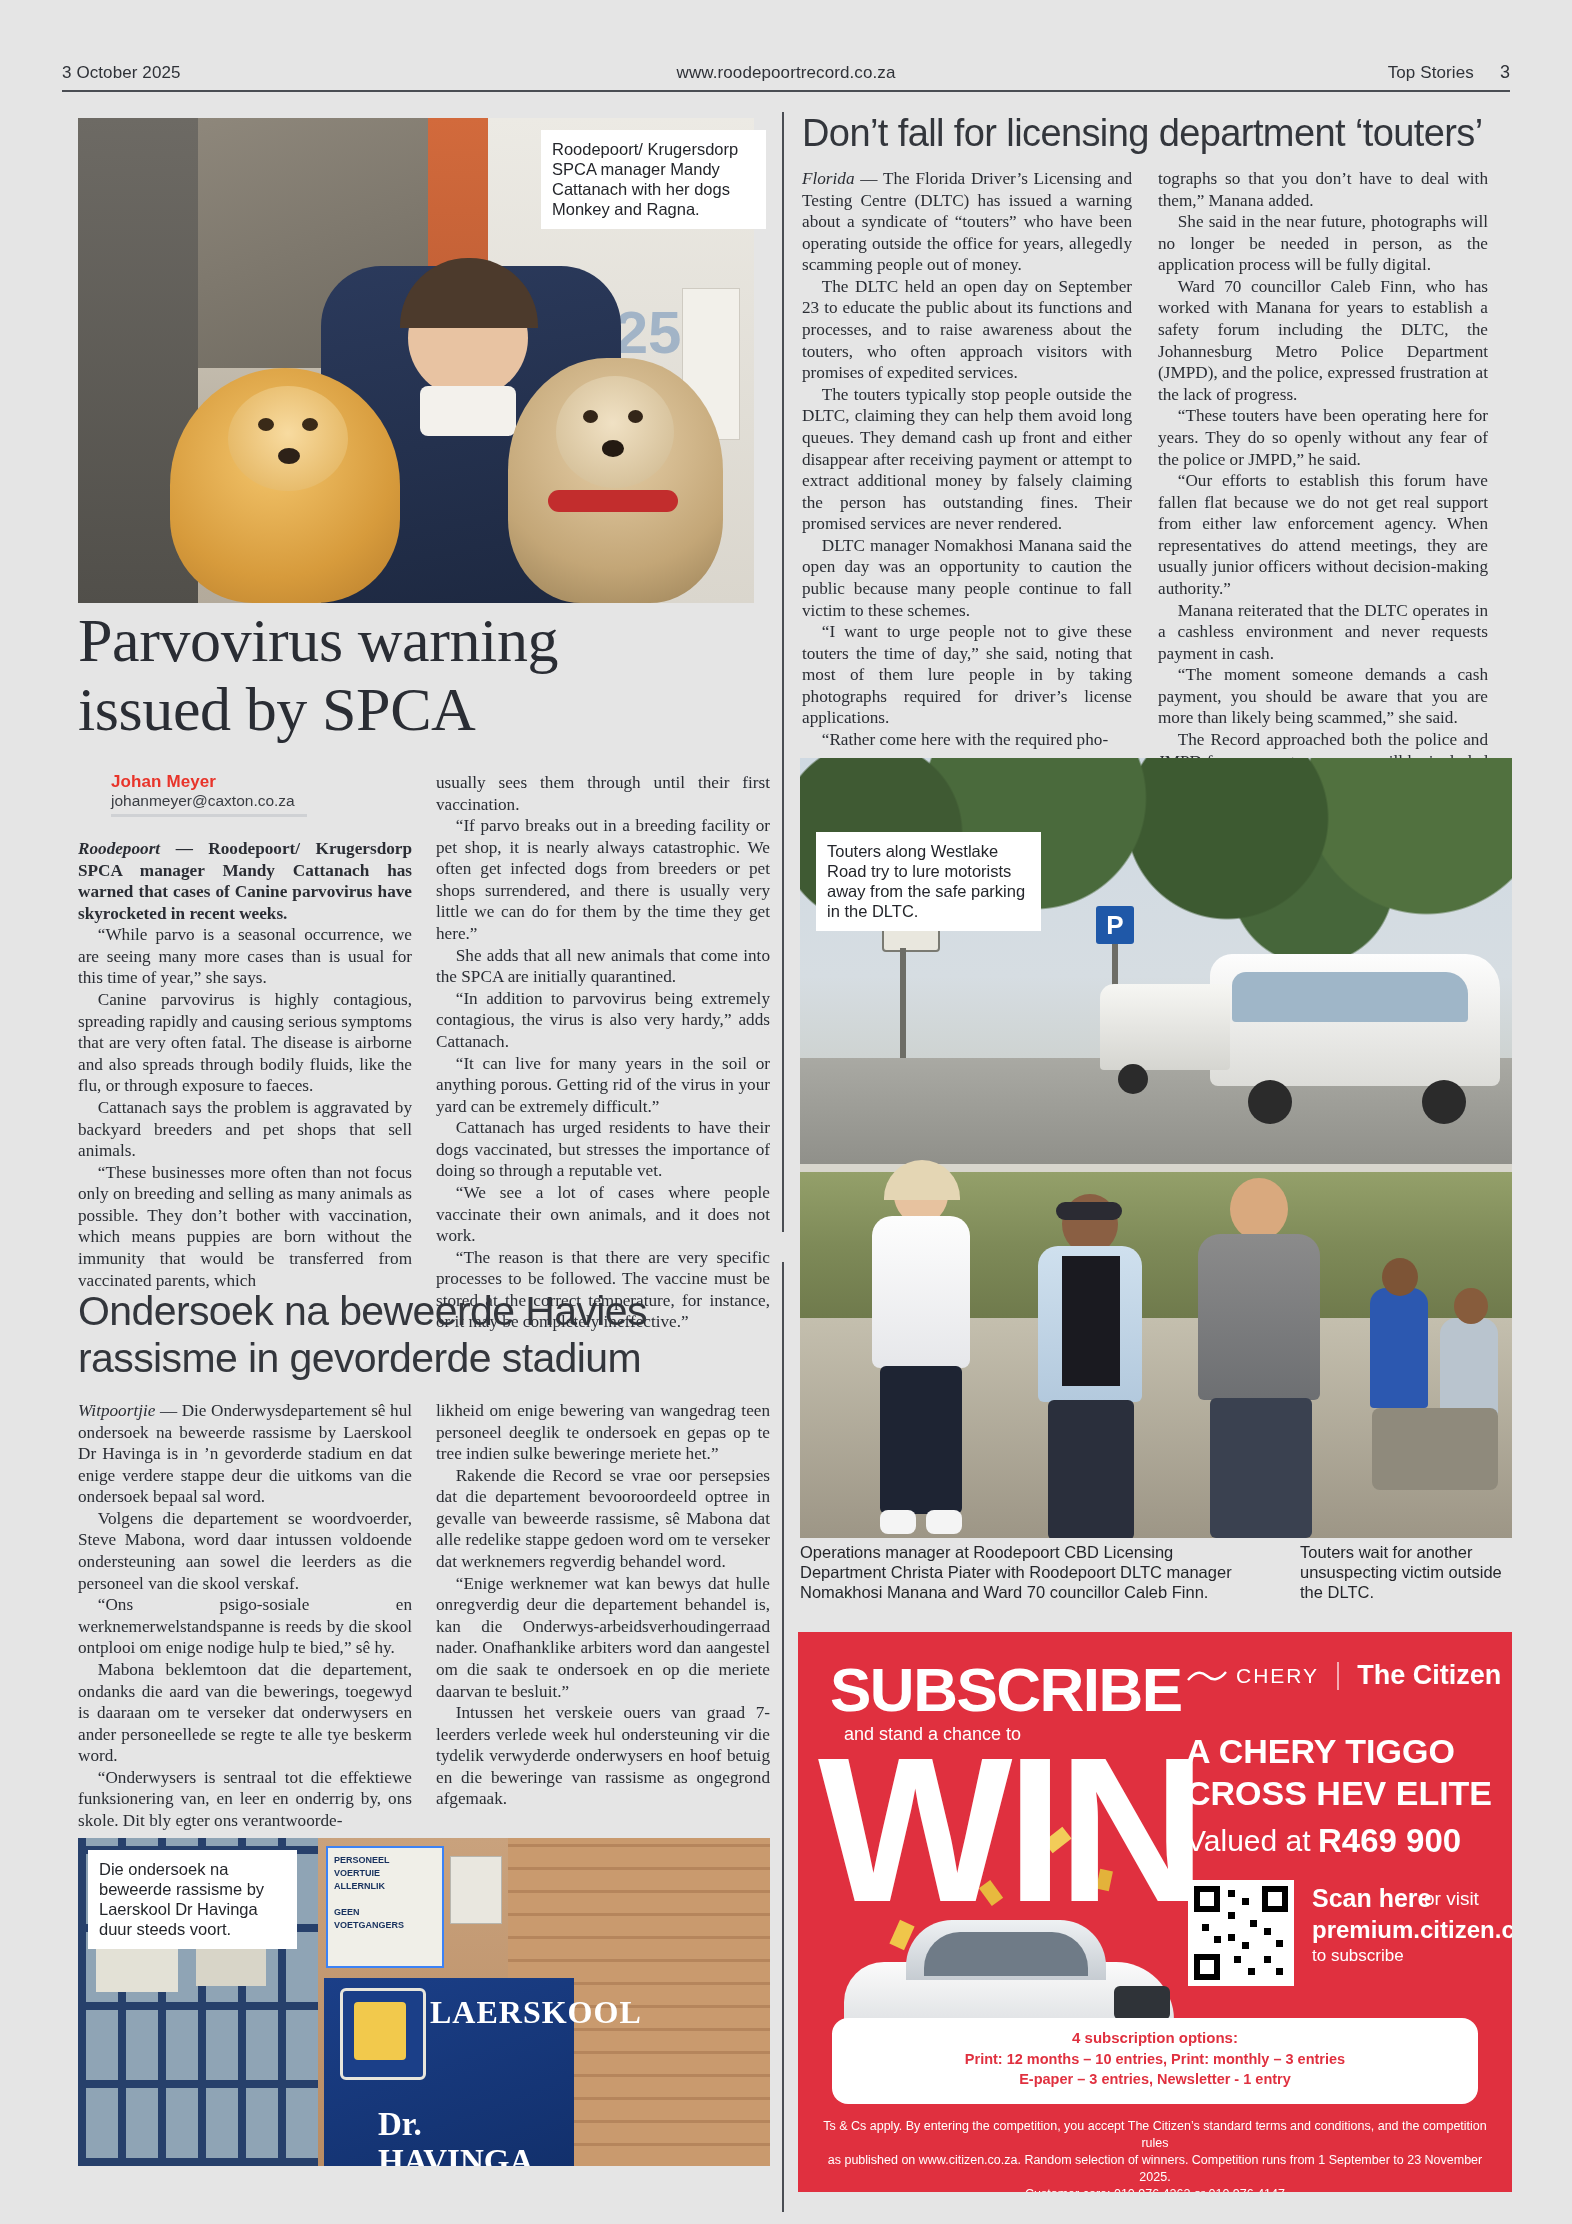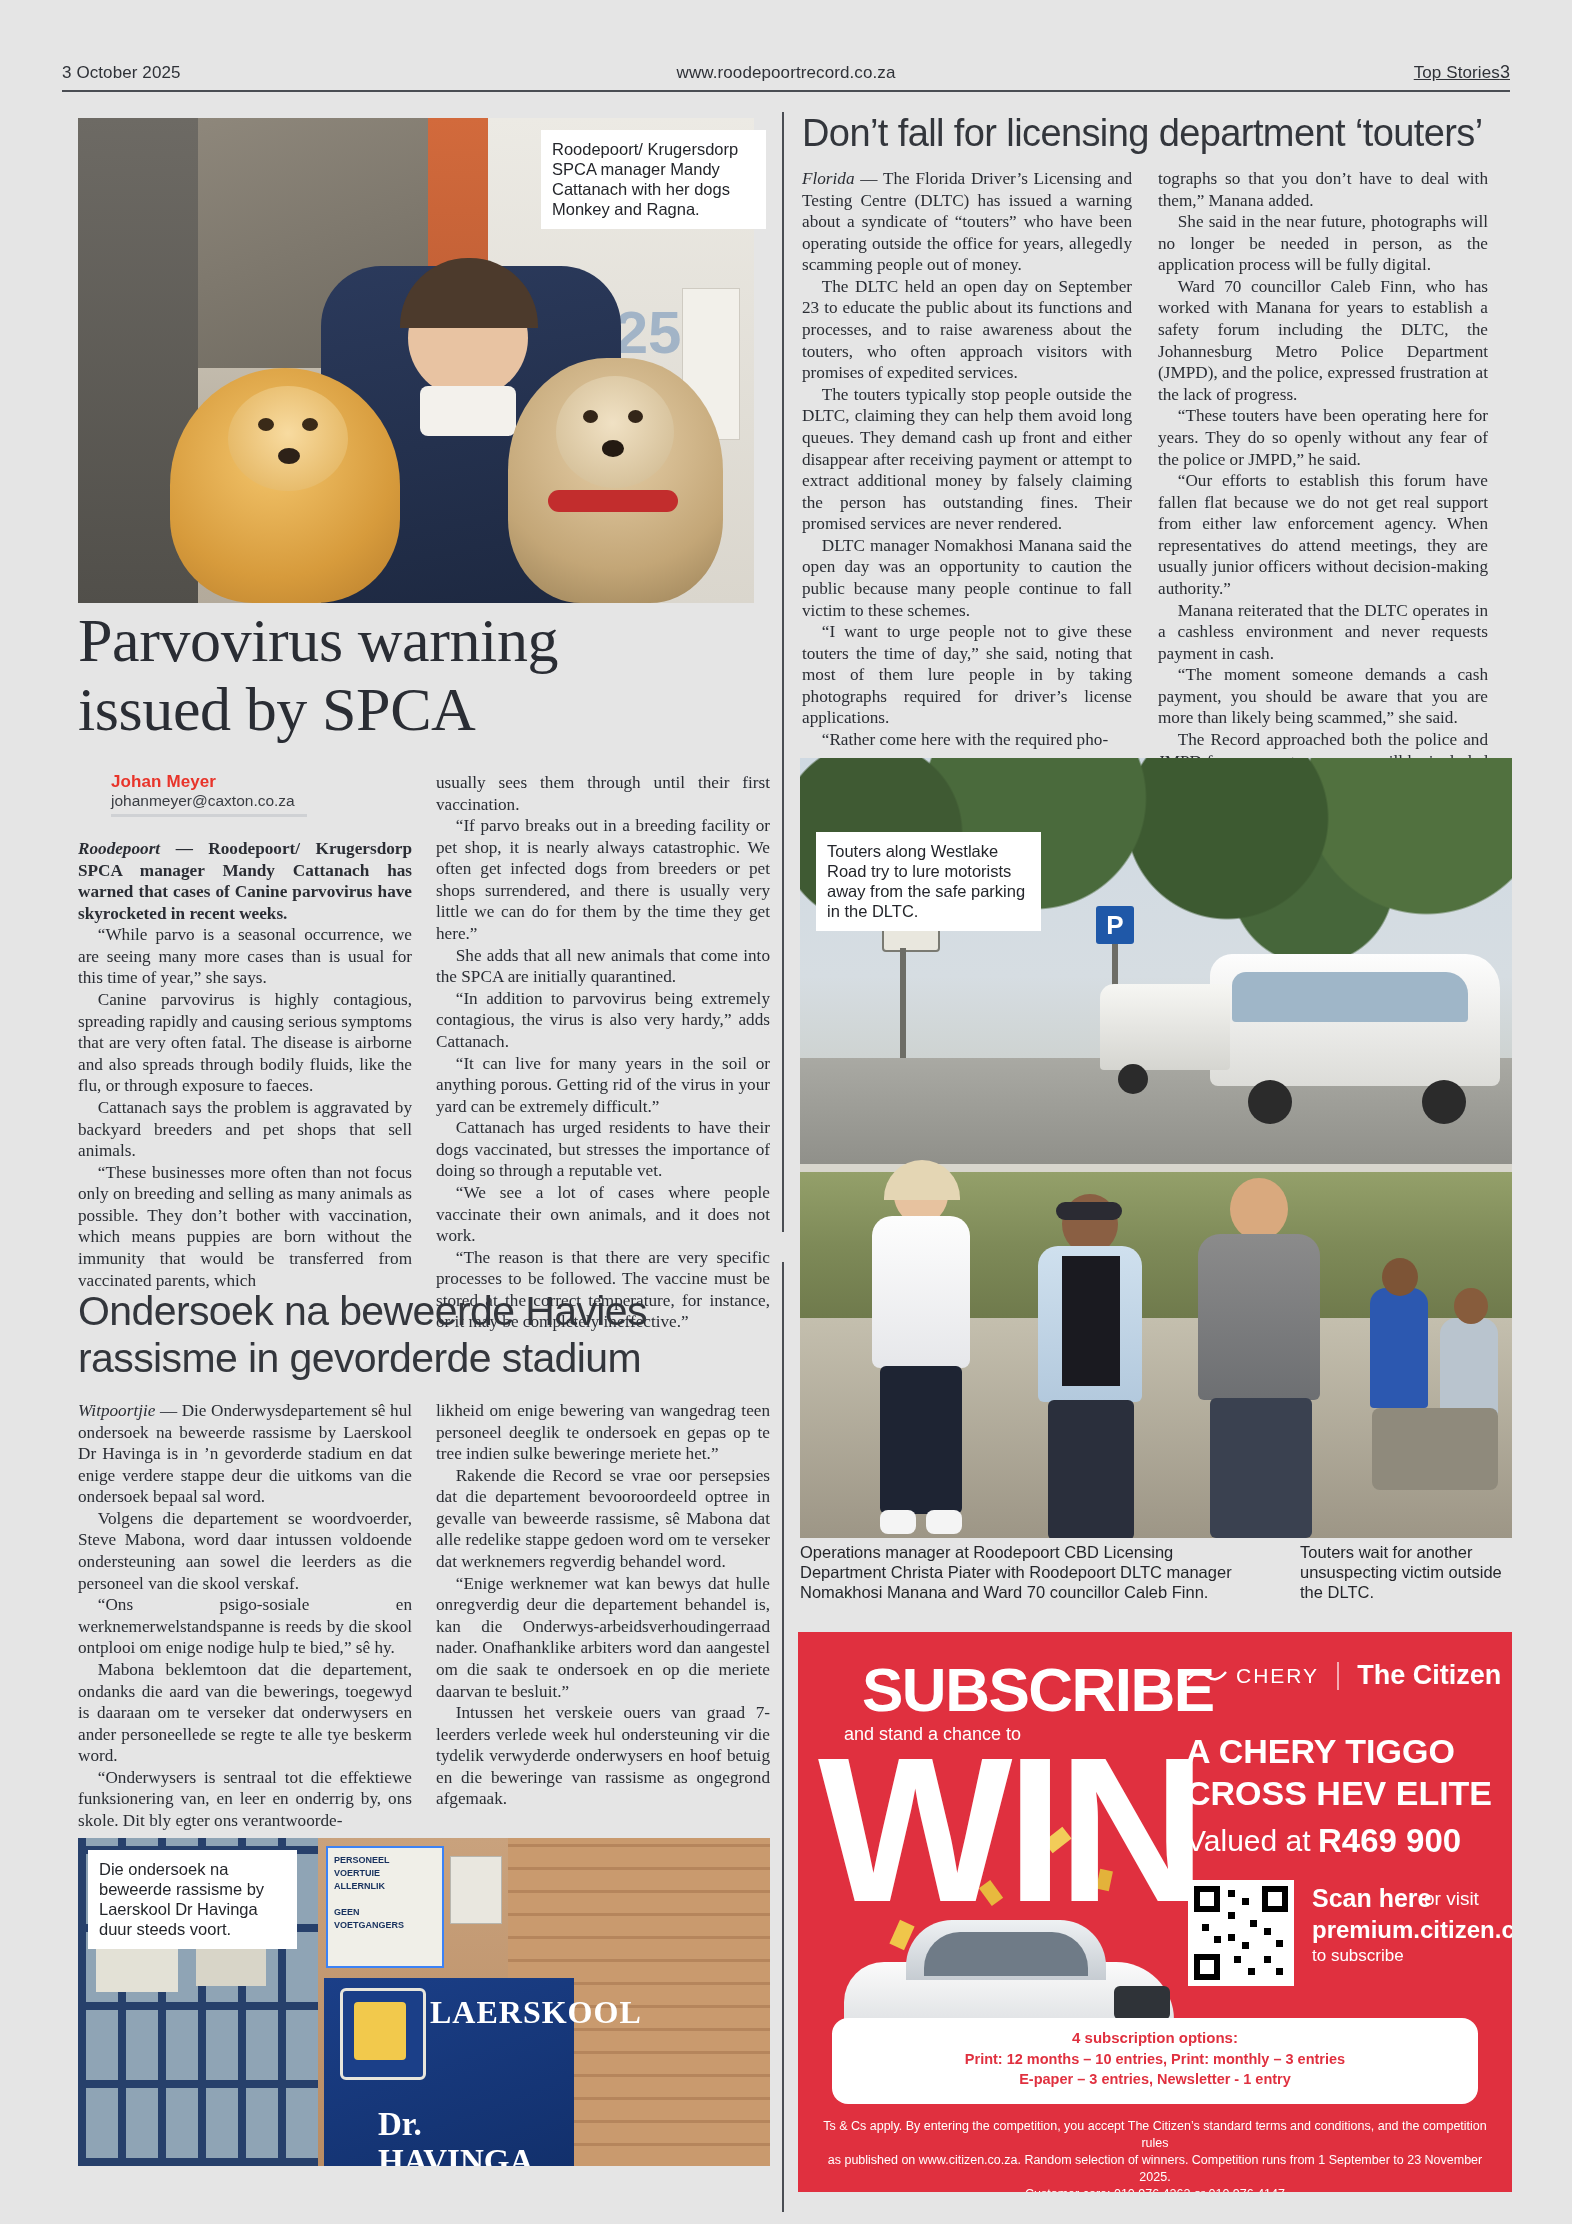--- a/index.html
+++ b/index.html
@@ -13,21 +13,21 @@
   .page{position:absolute;inset:0;background:#e5e5e5;}
 
   
   .runhead{
     position:absolute;left:62px;top:57px;width:1448px;height:26px;
     display:flex;align-items:flex-end;justify-content:space-between;
     font-family:"Liberation Sans", sans-serif;
     font-size:17px;color:#2f3238;letter-spacing:.1px;
   }
   .runhead .mid{position:absolute;left:0;right:0;text-align:center;}
-  .runhead .right{display:flex;align-items:baseline;margin-left:auto;text-decoration:underline;}
+  .runhead .right{display:flex;gap:26px;align-items:baseline;margin-left:auto;}
   .runhead .pageno{font-size:18px;}
   .headrule{position:absolute;left:62px;top:90px;width:1448px;height:2px;background:#4a4d53;}
 
   
   .vrule{position:absolute;width:2px;background:#4a4d53;}
   .photo{position:absolute;overflow:hidden;background:#cfd3d6;}
   .photo .sky{position:absolute;inset:0;}
   .cap{
     font-family:"Liberation Sans", sans-serif;
     font-size:16.5px;line-height:1.22;color:#24262b;
@@ -54,21 +54,21 @@
   }
 
   .byline-name{font-family:"Liberation Sans", sans-serif;font-weight:bold;
     font-size:17px;color:#e8342a;letter-spacing:.1px;}
   .byline-mail{font-family:"Liberation Sans", sans-serif;font-size:15.5px;color:#3a3d43;}
   .byline-rule{width:196px;height:3px;background:#cfd1d4;margin-top:4px;}
 
   
   .ad{position:absolute;background:#e0303f;overflow:hidden;}
   .ad *{font-family:"Liberation Sans", sans-serif;}
-  .ad-sub{position:absolute;color:#fff;font-weight:bold;letter-spacing:-1.5px;margin-left:32px;}
+  .ad-sub{position:absolute;color:#fff;font-weight:bold;letter-spacing:-1.5px;}
   .ad-stand{position:absolute;color:#fff;}
   .ad-win{position:absolute;color:#fff;font-weight:bold;letter-spacing:-6px;line-height:.78;}
   .ad-title{position:absolute;color:#fff;font-weight:bold;}
   .ad-val{position:absolute;color:#fff;}
   .ad-scan{position:absolute;color:#fff;}
   .optbox{position:absolute;background:#fff;border-radius:16px;}
   .optbox div{color:#e0303f;font-weight:bold;text-align:center;}
   .tandc{position:absolute;color:#fff;text-align:center;line-height:1.35;}
 
   .qr{position:absolute;background:#fff;}

